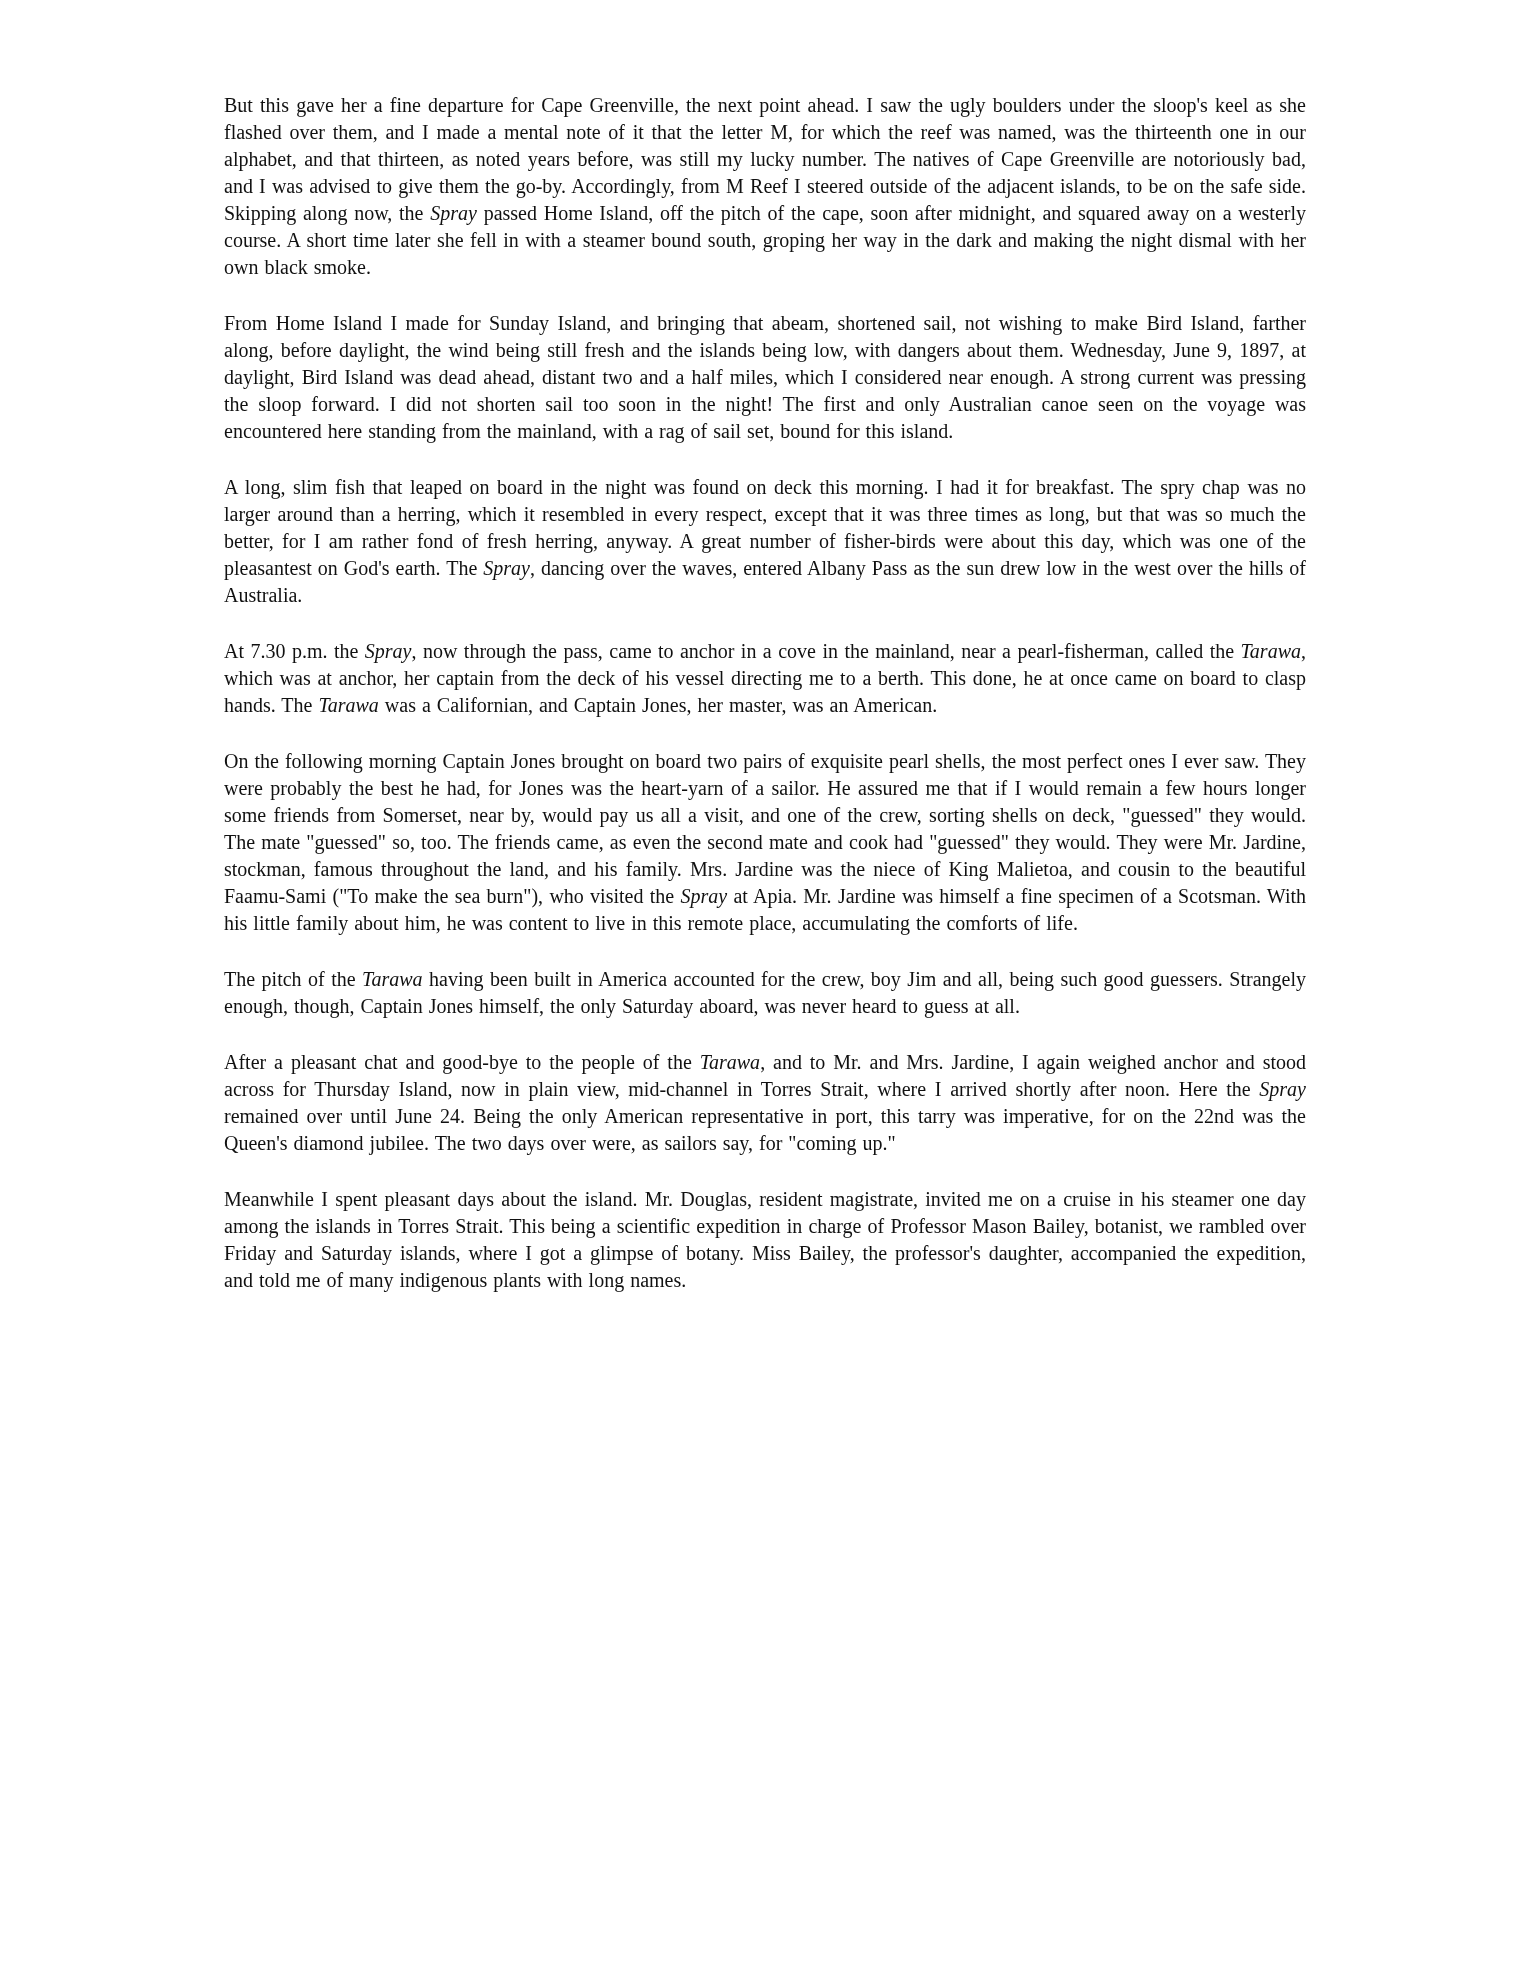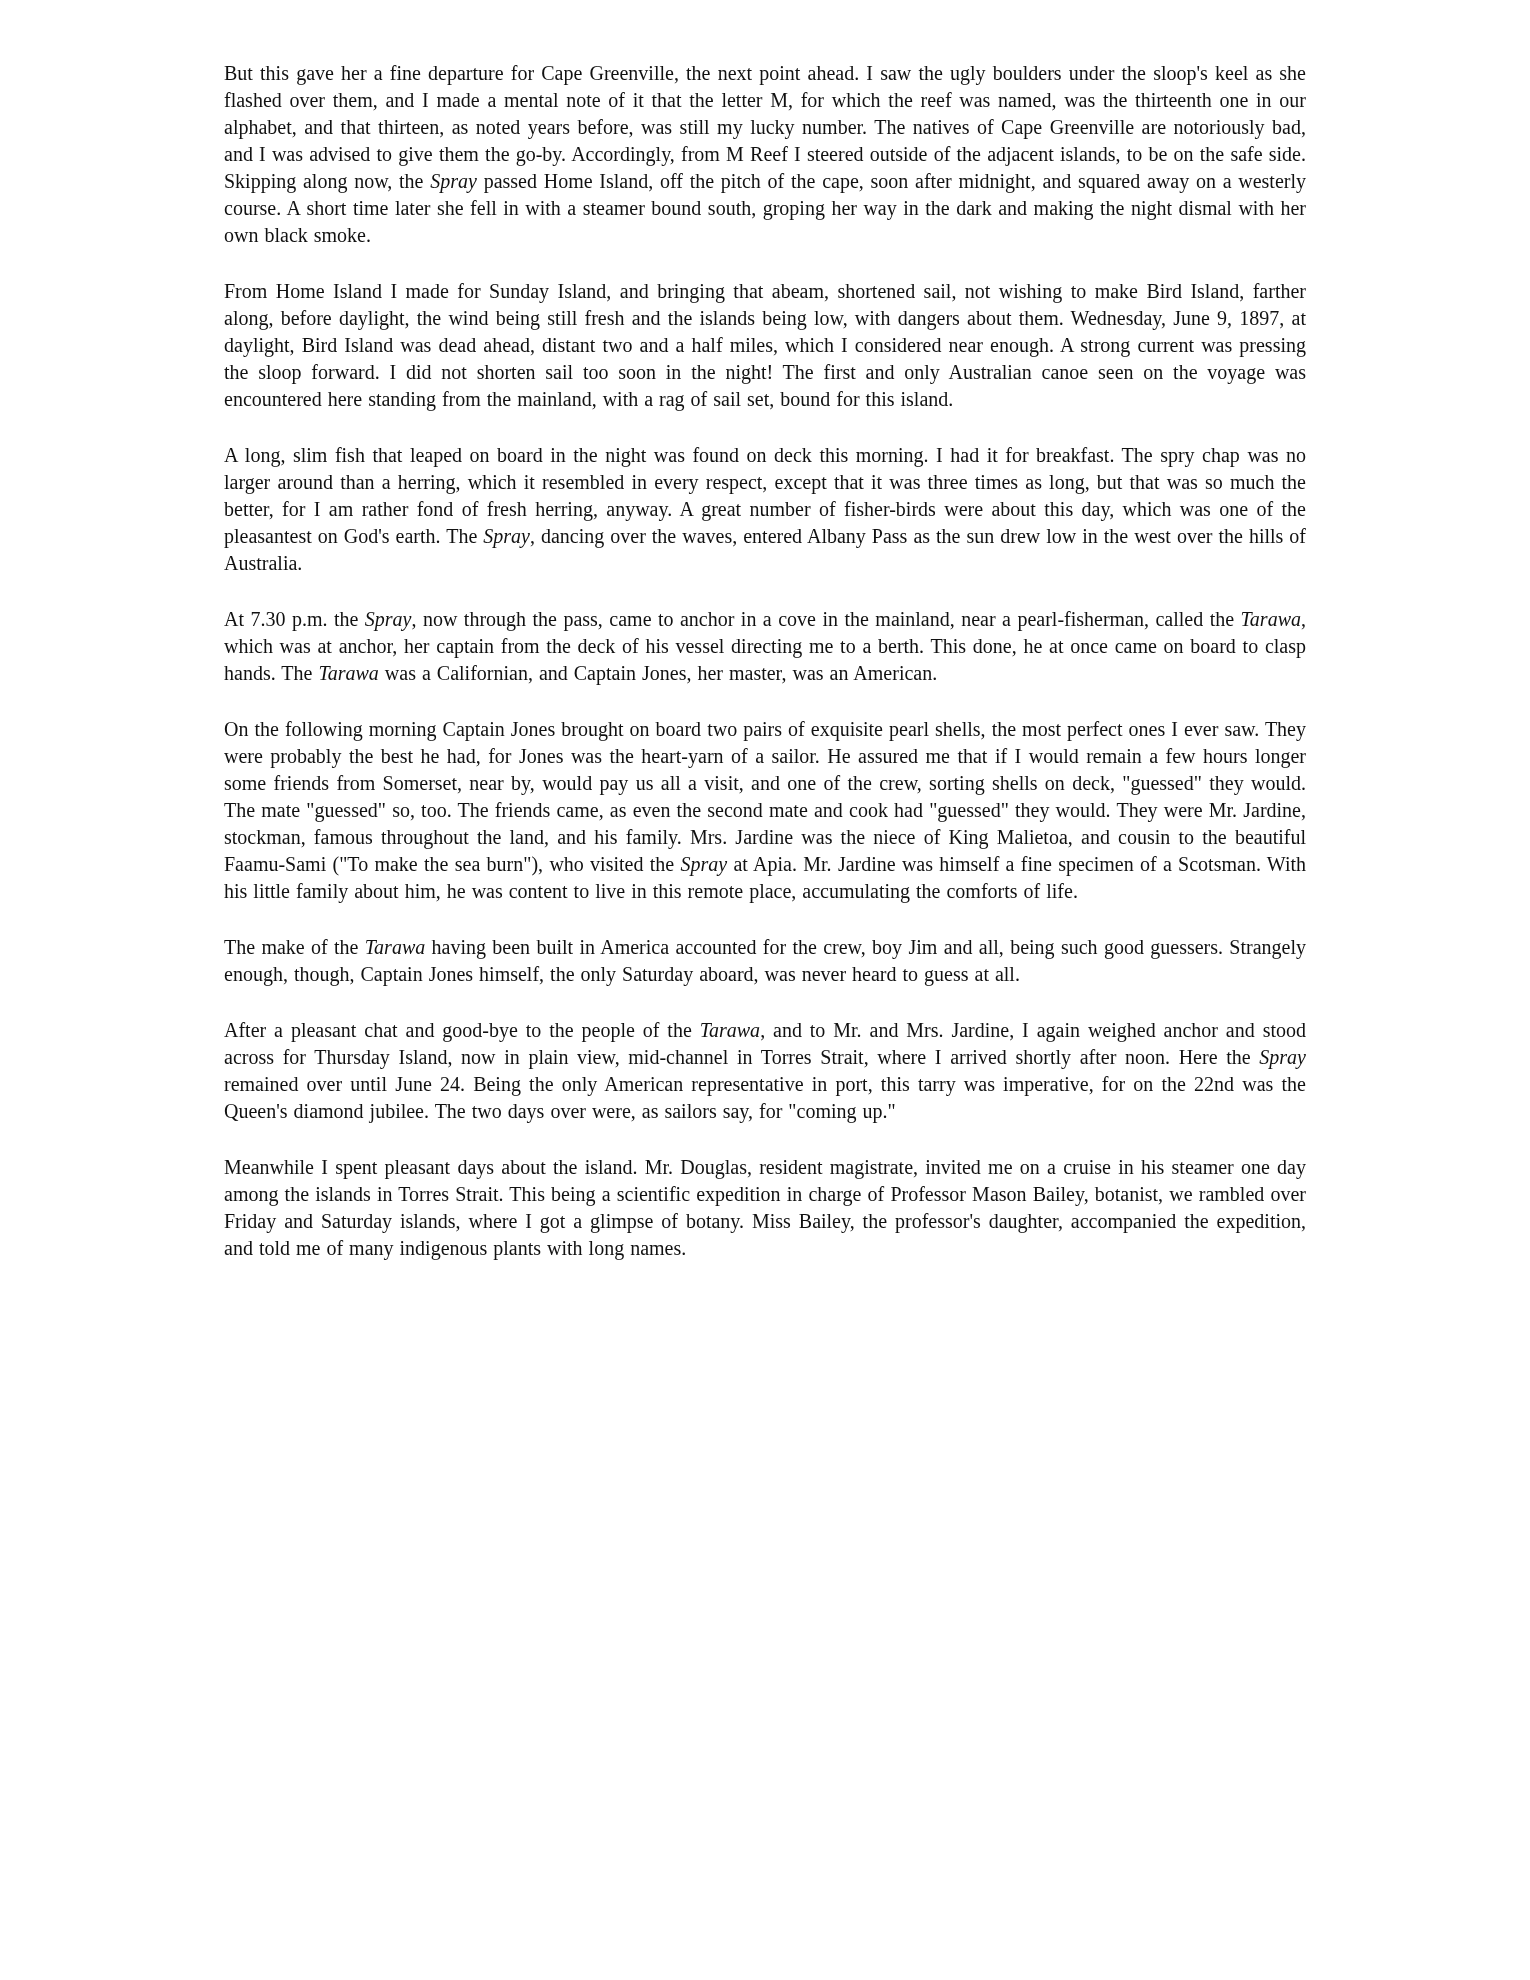--- a/index.html
+++ b/index.html
@@ -11,21 +11,21 @@
     width: 1530px;
     min-height: 1980px;
     font-family: "Liberation Serif", "DejaVu Serif", serif;
     color: #111111;
   }
   .page {
     width: 1530px;
     min-height: 1980px;
     background: #ffffff;
     box-sizing: border-box;
-    padding: 60px 224px 120px 224px;
+    padding: 92px 224px 120px 224px;
   }
   .text-block {
     width: 1082px;
   }
   .para {
     margin: 0 0 29px 0;
     font-size: 20px;
     line-height: 27px;
     text-align: justify;
     word-spacing: 1px;
@@ -37,17 +37,17 @@
 </head>
 <body>
 
 <div class="page">
   <div class="text-block" id="text-block">
       <p class="para"><span>But this gave her a fine departure for Cape Greenville, the next point ahead. I saw the ugly boulders under the sloop's keel as she flashed over them, and I made a mental note of it that the letter M, for which the reef was named, was the thirteenth one in our alphabet, and that thirteen, as noted years before, was still my lucky number. The natives of Cape Greenville are notoriously bad, and I was advised to give them the go-by. Accordingly, from M Reef I steered outside of the adjacent islands, to be on the safe side. Skipping along now, the </span><em>Spray</em><span> passed Home Island, off the pitch of the cape, soon after midnight, and squared away on a westerly course. A short time later she fell in with a steamer bound south, groping her way in the dark and making the night dismal with her own black smoke.</span></p>
       <p class="para"><span>From Home Island I made for Sunday Island, and bringing that abeam, shortened sail, not wishing to make Bird Island, farther along, before daylight, the wind being still fresh and the islands being low, with dangers about them. Wednesday, June 9, 1897, at daylight, Bird Island was dead ahead, distant two and a half miles, which I considered near enough. A strong current was pressing the sloop forward. I did not shorten sail too soon in the night! The first and only Australian canoe seen on the voyage was encountered here standing from the mainland, with a rag of sail set, bound for this island.</span></p>
       <p class="para"><span>A long, slim fish that leaped on board in the night was found on deck this morning. I had it for breakfast. The spry chap was no larger around than a herring, which it resembled in every respect, except that it was three times as long, but that was so much the better, for I am rather fond of fresh herring, anyway. A great number of fisher-birds were about this day, which was one of the pleasantest on God's earth. The </span><em>Spray</em><span>, dancing over the waves, entered Albany Pass as the sun drew low in the west over the hills of Australia.</span></p>
       <p class="para"><span>At 7.30 p.m. the </span><em>Spray</em><span>, now through the pass, came to anchor in a cove in the mainland, near a pearl-fisherman, called the </span><em>Tarawa</em><span>, which was at anchor, her captain from the deck of his vessel directing me to a berth. This done, he at once came on board to clasp hands. The </span><em>Tarawa</em><span> was a Californian, and Captain Jones, her master, was an American.</span></p>
       <p class="para"><span>On the following morning Captain Jones brought on board two pairs of exquisite pearl shells, the most perfect ones I ever saw. They were probably the best he had, for Jones was the heart-yarn of a sailor. He assured me that if I would remain a few hours longer some friends from Somerset, near by, would pay us all a visit, and one of the crew, sorting shells on deck, "guessed" they would. The mate "guessed" so, too. The friends came, as even the second mate and cook had "guessed" they would. They were Mr. Jardine, stockman, famous throughout the land, and his family. Mrs. Jardine was the niece of King Malietoa, and cousin to the beautiful Faamu-Sami ("To make the sea burn"), who visited the </span><em>Spray</em><span> at Apia. Mr. Jardine was himself a fine specimen of a Scotsman. With his little family about him, he was content to live in this remote place, accumulating the comforts of life.</span></p>
-      <p class="para"><span>The make of the </span><em>Tarawa</em><span> having been built in America accounted for the crew, boy Jim and all, being such good guessers. Strangely enough, though, Captain Jones himself, the only Saturday aboard, was never heard to guess at all.</span></p>
+      <p class="para"><span>The pitch of the </span><em>Tarawa</em><span> having been built in America accounted for the crew, boy Jim and all, being such good guessers. Strangely enough, though, Captain Jones himself, the only Saturday aboard, was never heard to guess at all.</span></p>
       <p class="para"><span>After a pleasant chat and good-bye to the people of the </span><em>Tarawa</em><span>, and to Mr. and Mrs. Jardine, I again weighed anchor and stood across for Thursday Island, now in plain view, mid-channel in Torres Strait, where I arrived shortly after noon. Here the </span><em>Spray</em><span> remained over until June 24. Being the only American representative in port, this tarry was imperative, for on the 22nd was the Queen's diamond jubilee. The two days over were, as sailors say, for "coming up."</span></p>
       <p class="para"><span>Meanwhile I spent pleasant days about the island. Mr. Douglas, resident magistrate, invited me on a cruise in his steamer one day among the islands in Torres Strait. This being a scientific expedition in charge of Professor Mason Bailey, botanist, we rambled over Friday and Saturday islands, where I got a glimpse of botany. Miss Bailey, the professor's daughter, accompanied the expedition, and told me of many indigenous plants with long names.</span></p>
     </div>
 </div>
 
 </body></html>

